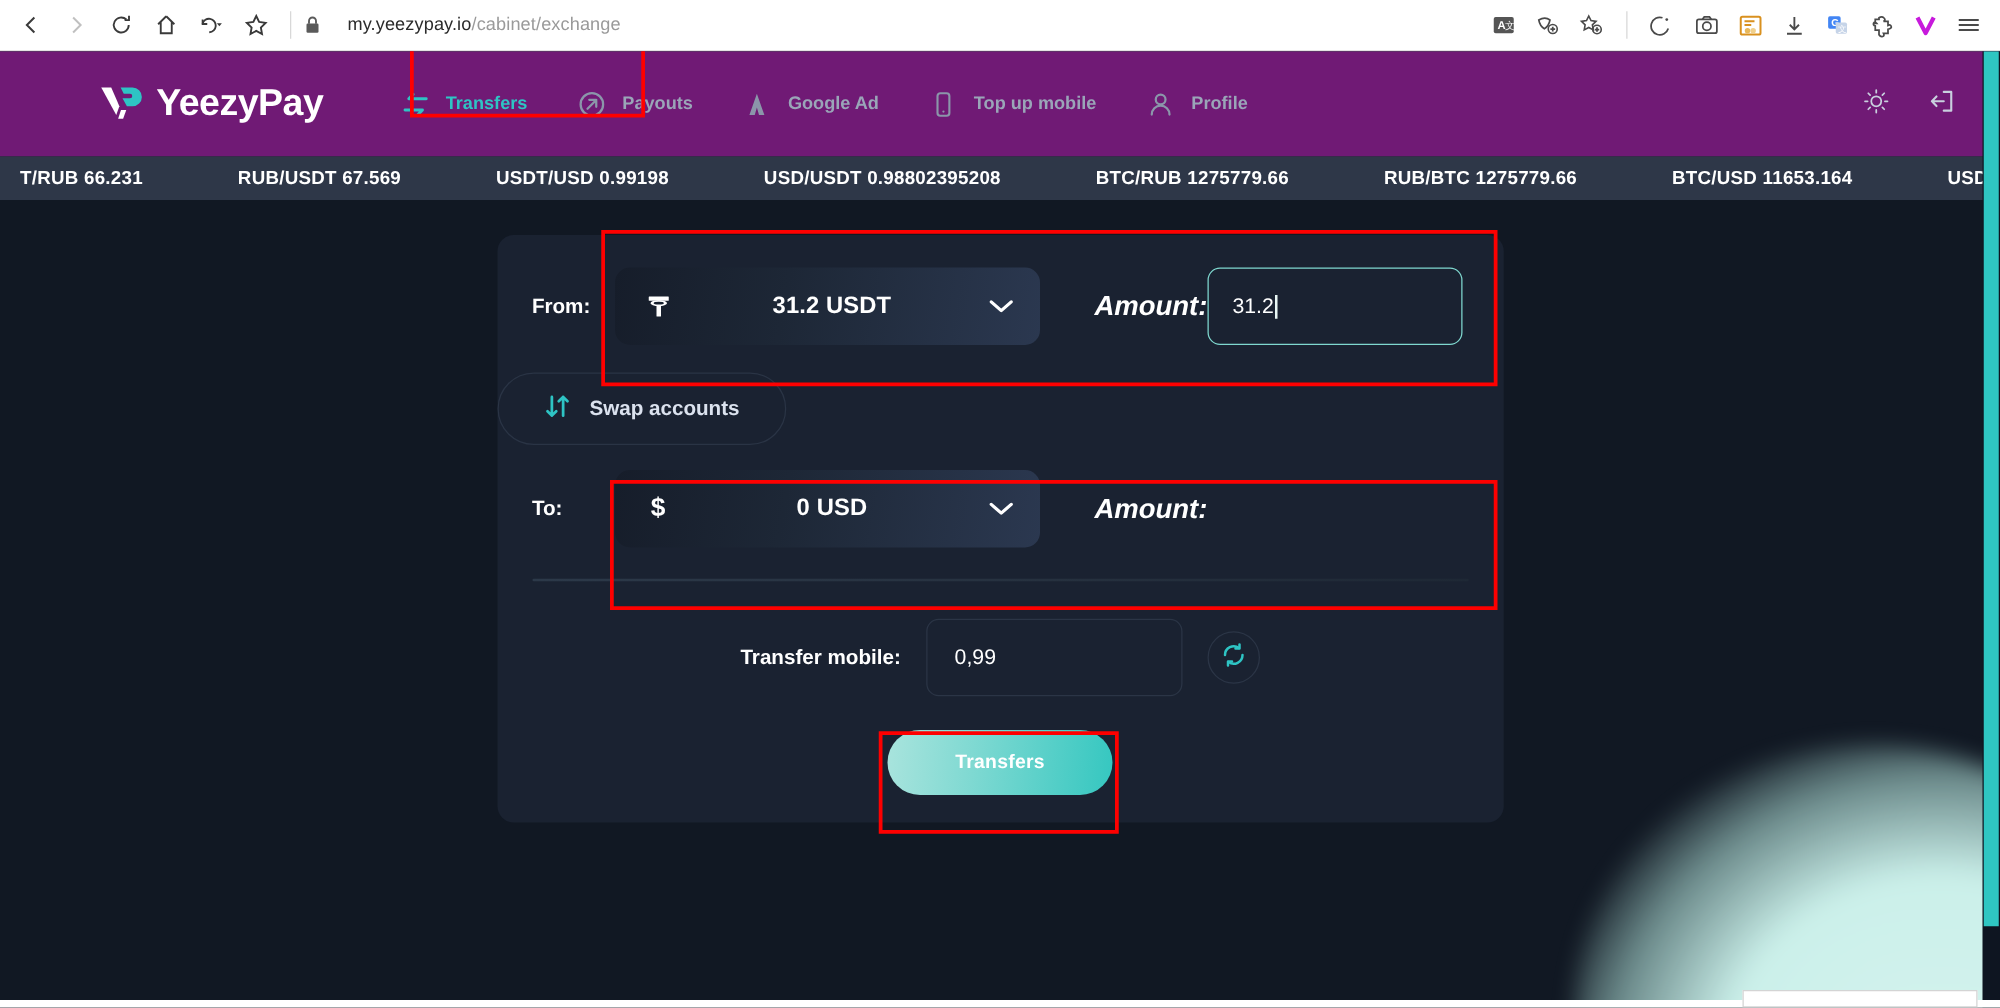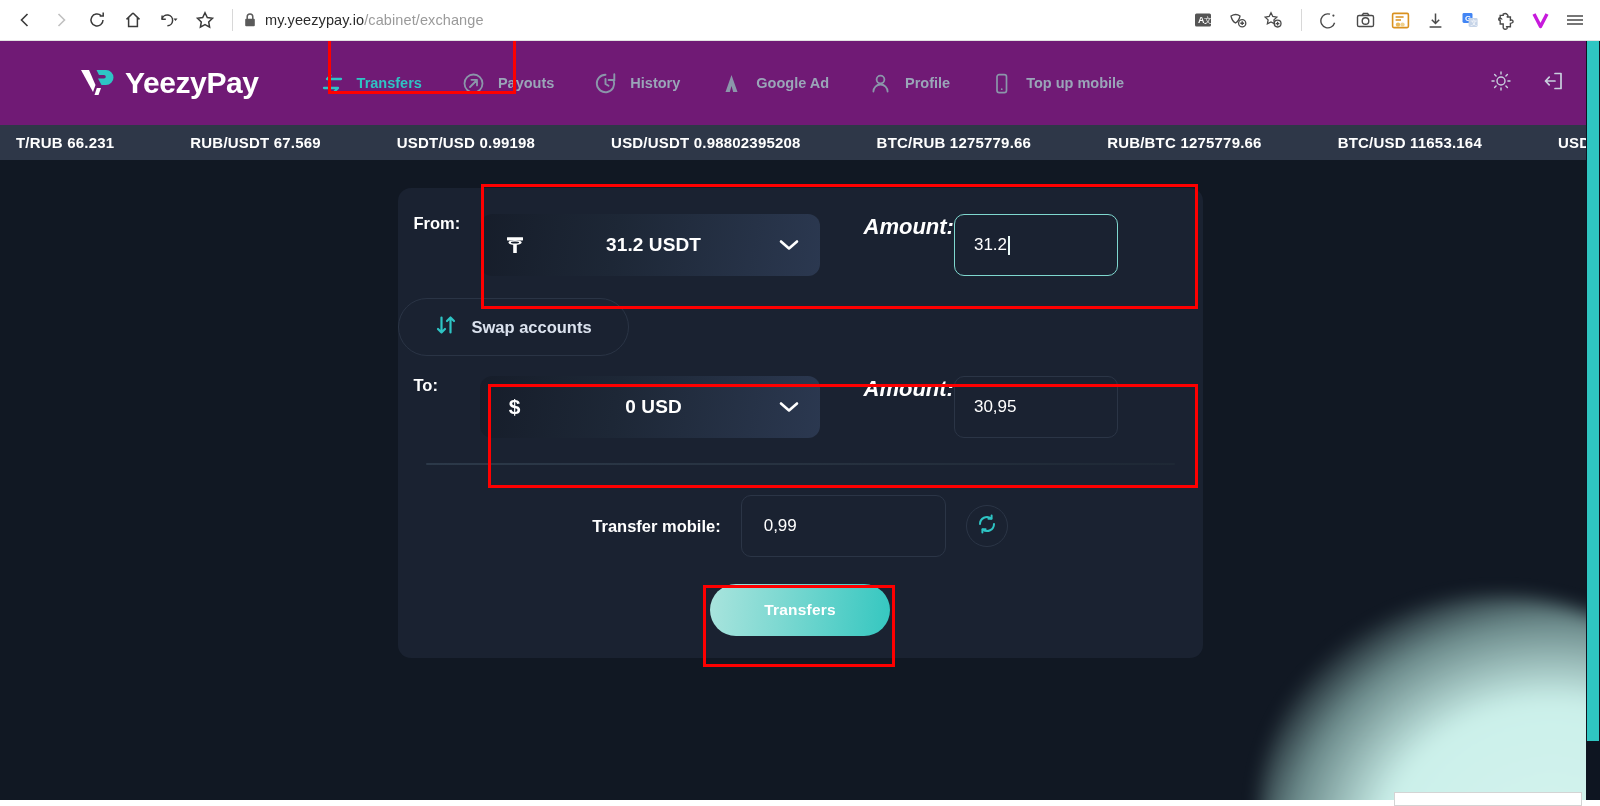--- a/index.html
+++ b/index.html
@@ -22,21 +22,21 @@
   .nav-ico {
     width: 34px; height: 34px;
     display: flex; align-items: center; justify-content: center;
     color: #3a3a3a;
   }
   .nav-ico.dim { color: #c0c0c0; }
   .nav-ico svg { display: block; }
   .chrome-sep {
     width: 1px; height: 22px; background: #d8d8d8; margin: 0 10px;
   }
-  .url-zone { display: flex; align-items: center; gap: 8px; flex: 1; }
+  .url-zone { display: flex; align-items: center; gap: 21px; flex: 1; }
   .lock-ico { color: #5a5a5a; display:flex; }
   .url-text {
     font-size: 14.5px; color: #9a9a9a; letter-spacing: .1px;
     white-space: nowrap;
   }
   .url-text b { color: #2b2b2b; font-weight: 400; }
   .ext-zone { display: flex; align-items: center; padding-right: 8px; gap: 1px; }
   .ext-ico {
     width: 34px; height: 34px;
     display: flex; align-items: center; justify-content: center;
@@ -124,22 +124,22 @@
     position: relative;
     width: 805px;
     margin: 28px auto 0;
     background: #1a2231;
     border-radius: 13px;
     padding: 26px 0 0;
     min-height: 470px;
   }
 
   .row {
-    display: flex; 
-    padding: 0 16px;
+    display: flex; align-items: center;
+    padding: 0 28px;
   }
   .row-label {
     color: #ffffff; font-size: 16.5px; font-weight: bold;
     width: 66px; flex-shrink: 0;
   }
   .acct-select {
     width: 340px; height: 62px;
     border-radius: 12px;
     background: linear-gradient(100deg, #161d2a 0%, #1d2736 40%, #2b3850 100%);
     display: flex; align-items: center;
@@ -156,21 +156,21 @@
     flex: 1; text-align: center;
     color: #ffffff; font-size: 19px; font-weight: bold;
     letter-spacing: .1px;
   }
   .chev { color: #ffffff; display: flex; align-items: center; }
   .amt-label {
     color: #ffffff; font-size: 22px; font-weight: bold;
     margin-left: 44px; white-space: nowrap; font-style: italic;
   }
   .amt-field {
-    width: 164px; height: 62px;
+    width: 204px; height: 62px;
     border-radius: 10px;
     border: 1px solid #2b3546;
     background: transparent;
     display: flex; align-items: center;
     padding: 0 19px;
     color: #ffffff; font-size: 17px;
     position: relative;
   }
   .amt-field.focused { border-color: #7fd8cf; }
   .caret {
@@ -414,58 +414,48 @@
       <div class="nav-item">
         <span class="nv-ico">
           <svg width="23" height="23" viewBox="0 0 23 23" fill="none" stroke="#8b96aa" stroke-width="1.8">
               <circle cx="11.5" cy="11.5" r="9"></circle>
               <path d="M8 15 L15 8M9.4 7.8H15v5.6" stroke-linecap="round" stroke-linejoin="round"></path>
             </svg>
         </span>
         <span>Payouts</span>
       </div>
 
-      <div class="nav-item">
-        <span class="nv-ico">
-          <svg width="23" height="23" viewBox="0 0 23 23" fill="none" stroke="#8b96aa" stroke-width="1.9" stroke-linecap="round">
-              <path d="M11.5 2.8a8.7 8.7 0 1 0 8.2 5.8"></path>
-              <path d="M20.3 2.2 V8 H14.6"></path>
-              <path d="M11.5 7v5l3 1.8"></path>
-            </svg>
-        </span>
-        <span>History</span>
-      </div>
 
       <div class="nav-item">
         <span class="nv-ico">
           <svg width="23" height="23" viewBox="0 0 23 23">
               <path d="M11.5 3 L17.5 20 H13.2 L11.5 14 L9.8 20 H5.5 Z" fill="#8b96aa"></path>
             </svg>
         </span>
         <span>Google Ad</span>
+      </div>
+
+      <div class="nav-item">
+        <span class="nv-ico">
+          <svg width="23" height="23" viewBox="0 0 23 23" fill="none" stroke="#8b96aa" stroke-width="1.7">
+              <rect x="7" y="2.6" width="9.5" height="18" rx="2.2"></rect>
+              <circle cx="11.75" cy="17.2" r="0.9" fill="#8b96aa" stroke="none"></circle>
+            </svg>
+        </span>
+        <span>Top up mobile</span>
       </div>
 
       <div class="nav-item">
         <span class="nv-ico">
           <svg width="23" height="23" viewBox="0 0 23 23" fill="none" stroke="#8b96aa" stroke-width="1.8">
               <circle cx="11.5" cy="7.6" r="3.9"></circle>
               <path d="M4.4 19.6a7.1 7.1 0 0 1 14.2 0" stroke-linecap="round"></path>
             </svg>
         </span>
         <span>Profile</span>
-      </div>
-
-      <div class="nav-item">
-        <span class="nv-ico">
-          <svg width="23" height="23" viewBox="0 0 23 23" fill="none" stroke="#8b96aa" stroke-width="1.7">
-              <rect x="7" y="2.6" width="9.5" height="18" rx="2.2"></rect>
-              <circle cx="11.75" cy="17.2" r="0.9" fill="#8b96aa" stroke="none"></circle>
-            </svg>
-        </span>
-        <span>Top up mobile</span>
       </div>
     </div>
 
     <div class="nav-spacer"></div>
 
     <div class="hdr-actions">
       <span>
         <svg width="22" height="22" viewBox="0 0 22 22" fill="none" stroke="#c8d0de" stroke-width="1.4" stroke-linecap="round">
             <circle cx="11" cy="11" r="4"></circle>
             <path d="M11 2v2.1M11 17.9V20M2 11h2.1M17.9 11H20M4.6 4.6l1.5 1.5M15.9 15.9l1.5 1.5M17.4 4.6l-1.5 1.5M6.1 15.9l-1.5 1.5"></path>
@@ -542,23 +532,20 @@
         <div class="acct-select">
           <span class="acct-ico">$</span>
           <span class="acct-val">0 USD</span>
           <span class="chev">
             <svg width="22" height="14" viewBox="0 0 22 14" fill="none" stroke="#ffffff" stroke-width="2.6" stroke-linecap="round" stroke-linejoin="round">
                 <path d="M3 3.5 L11 10.5 L19 3.5"></path>
               </svg>
           </span>
         </div>
         <span class="amt-label">Amount:</span>
-        <div class="amt-field">
-          <span>30,95</span>
-        </div>
       </div>
 
       <div class="divider"></div>
 
       <div class="rates-row">
         <span class="rates-label">Transfer mobile:</span>
         <div class="rates-field">
           <span>0,99</span>
         </div>
         <div class="refresh-btn">

